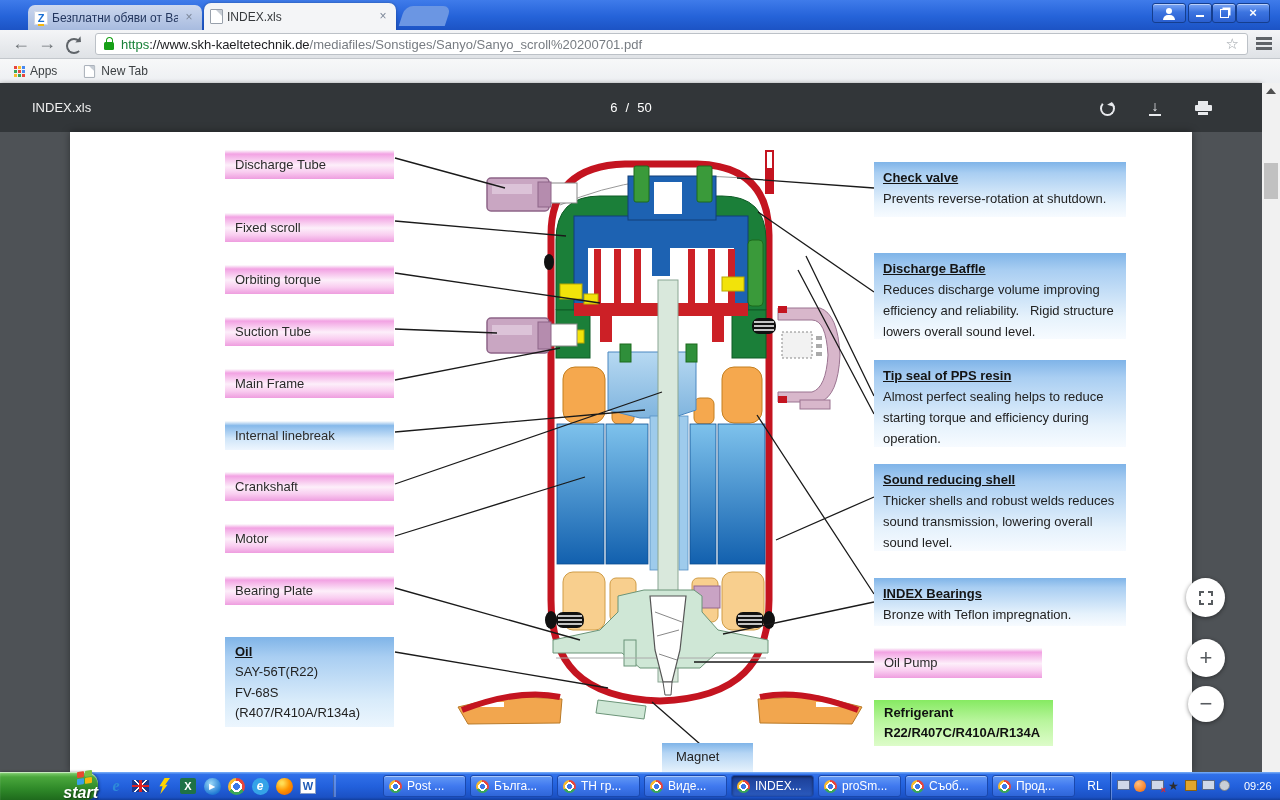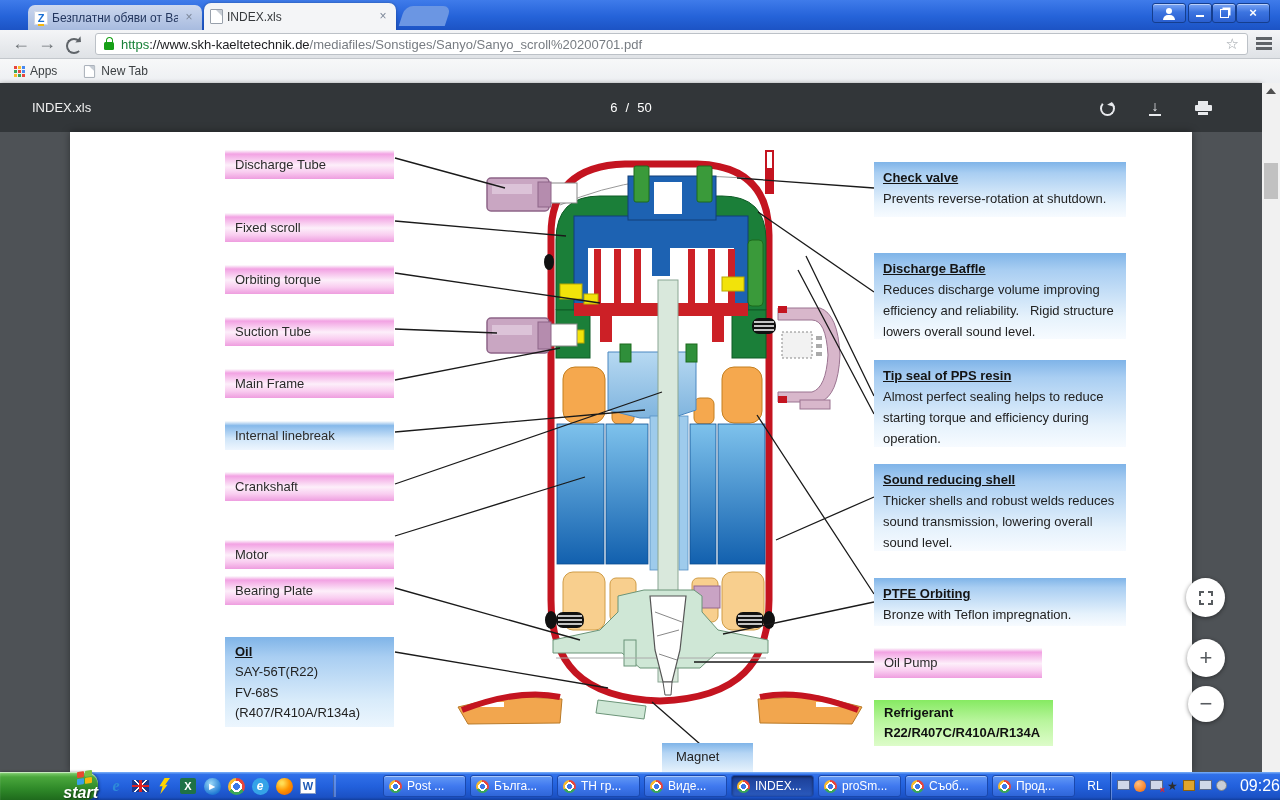--- a/index.html
+++ b/index.html
@@ -97,21 +97,21 @@
   .ql-sep{position:absolute;left:333px;top:3px;width:2px;height:22px;background:rgba(255,255,255,.25);border-left:1px solid rgba(0,0,0,.25);}
   .taskbtn{position:absolute;top:3px;width:83px;height:22px;border-radius:3px;border:1px solid #1a48ad;
     background:linear-gradient(180deg,#639af6 0%,#4079ef 50%,#2f66d8 100%);box-shadow:inset 0 1px 0 rgba(255,255,255,.45);
     color:#fff;font-size:12px;display:flex;align-items:center;padding:0 5px;box-sizing:border-box;white-space:nowrap;overflow:hidden;}
   .taskbtn.active{background:linear-gradient(180deg,#1c3f96 0%,#2a59bd 100%);box-shadow:inset 0 1px 3px rgba(0,0,0,.5);}
   .cicon{width:13px;height:13px;min-width:13px;border-radius:50%;margin-right:5px;
     background:radial-gradient(circle,#3b78e7 0 2.6px,#fff 2.6px 4.2px,rgba(0,0,0,0) 4.2px),conic-gradient(#e8453c 0 120deg,#3aa757 120deg 240deg,#f9bb2d 240deg 360deg);}
   .lang{position:absolute;left:1080px;top:0;width:30px;height:28px;line-height:28px;text-align:center;color:#fff;font-size:12px;}
   .tray{position:absolute;left:1110px;top:0;width:170px;height:28px;border-left:1px solid #0f3a8f;box-shadow:inset 1px 0 0 rgba(255,255,255,.3);display:flex;align-items:center;padding-left:6px;box-sizing:border-box;}
   .tray-ic{width:13px;height:13px;margin-right:4px;position:relative;}
-  .clock{color:#fff;font-size:16px;margin-left:8px;}
+  .clock{color:#fff;font-size:11px;margin-left:8px;}
   
   .ie-e{color:#2e8ad8;font-weight:bold;font-style:italic;font-size:16px;font-family:"Liberation Serif",serif;}
   .ukflag{width:17px;height:12px;background:
     linear-gradient(to bottom,rgba(0,0,0,0) 38%,#d22 38%,#d22 62%,rgba(0,0,0,0) 62%),
     linear-gradient(to right,rgba(0,0,0,0) 40%,#d22 40%,#d22 60%,rgba(0,0,0,0) 60%),
     linear-gradient(45deg,rgba(0,0,0,0) 45%,#fff 45%,#fff 55%,rgba(0,0,0,0) 55%),
     linear-gradient(-45deg,rgba(0,0,0,0) 45%,#fff 45%,#fff 55%,rgba(0,0,0,0) 55%),#1a3a8c;}
   .bolt{width:12px;height:16px;background:#ffd400;clip-path:polygon(55% 0,100% 0,60% 42%,80% 42%,20% 100%,38% 52%,12% 52%);filter:drop-shadow(1px 1px 0 #8a6d00);}
   .xls{width:16px;height:16px;background:#1f7246;color:#fff;font-weight:bold;font-size:11px;line-height:16px;text-align:center;border-radius:2px;}
   .wmp{width:17px;height:17px;border-radius:50%;background:radial-gradient(circle at 40% 32%,#9bd8f7,#1f7ad4 72%);color:#fff;font-size:8px;line-height:17px;text-align:center;}
@@ -330,21 +330,21 @@
     <path d="M395 158 L505 188 M395 221 L566 236 M395 273 L600 303 M395 329 L497 333 M395 380 L560 348 M395 432 L645 410 M395 484 L662 392 M395 536 L585 477 M395 588 L580 640 M395 652 L608 688 M700 744 L652 702 M737 178 L874 188 M758 212 L874 292 M806 256 L874 396 M798 270 L874 414 M776 540 L874 497 M757 415 L874 594 M723 634 L874 602 M694 662 L874 662" fill="none" stroke="#1a1a1a" stroke-width="1.3"></path>
   </svg>
 
   <div class="plabel" style="top:213px">Fixed scroll</div>
   <div class="plabel" style="top:150px">Discharge Tube</div>
   <div class="plabel" style="top:265px">Orbiting torque</div>
   <div class="plabel" style="top:317px">Suction Tube</div>
   <div class="plabel" style="top:369px">Main Frame</div>
   <div class="blabel1" style="top:421px">Internal linebreak</div>
   <div class="plabel" style="top:472px">Crankshaft</div>
-  <div class="plabel" style="top:540px">Motor</div>
+  <div class="plabel" style="top:524px">Motor</div>
   <div class="plabel" style="top:576px">Bearing Plate</div>
 
   <div class="oilbox">
     <div class="bb-h">Oil</div>
     <div class="bb-b">SAY-56T(R22)</div>
     <div class="bb-b">FV-68S</div>
     <div class="bb-b">(R407/R410A/R134a)</div>
   </div>
   <div class="magnetbox">Magnet</div>
 
@@ -358,21 +358,21 @@
   </div>
   <div class="bluebox" style="top:360px;height:87px">
     <div class="bb-h">Tip seal of PPS resin</div>
     <div class="bb-b">Almost perfect sealing helps to reduce starting torque and efficiency during operation.</div>
   </div>
   <div class="bluebox" style="top:464px;height:87px">
     <div class="bb-h">Sound reducing shell</div>
     <div class="bb-b">Thicker shells and robust welds reduces sound transmission, lowering overall sound level.</div>
   </div>
   <div class="bluebox" style="top:578px;height:48px">
-    <div class="bb-h">PTFE Orbiting</div>
+    <div class="bb-h">INDEX Bearings</div>
     <div class="bb-b">Bronze with Teflon impregnation.</div>
   </div>
   <div class="pinkbox-op">Oil Pump</div>
   <div class="greenbox">
     <div>Refrigerant</div>
     <div>R22/R407C/R410A/R134A</div>
   </div>
 
   <div class="scrollbar">
     <span class="sb-up"></span>

